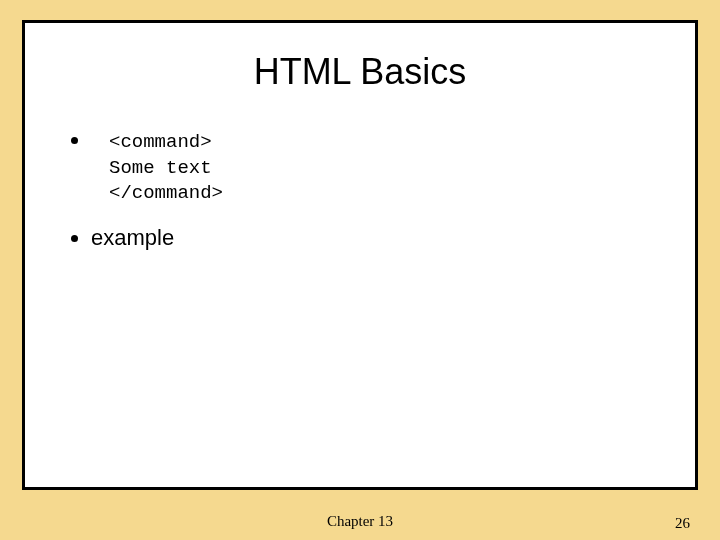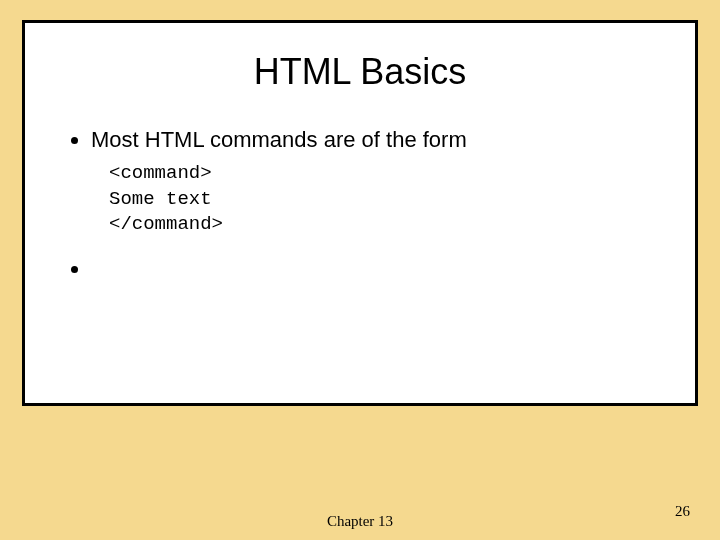--- a/index.html
+++ b/index.html
@@ -7,21 +7,21 @@
   body {
     background: #f5d98f;
     font-family: Arial, Helvetica, sans-serif;
     position: relative;
   }
   .slide {
     position: absolute;
     top: 20px;
     left: 22px;
     width: 676px;
-    height: 386px;
+    height: 470px;
     background: #ffffff;
     border: 3px solid #000000;
     padding: 28px 40px 20px 40px;
   }
   .title {
     text-align: center;
     font-size: 36px;
     font-weight: 400;
     color: #000;
     margin-bottom: 34px;
@@ -47,38 +47,38 @@
     bottom: 10px;
     left: 0;
     width: 100%;
     text-align: center;
     font-family: "Times New Roman", Times, serif;
     font-size: 15px;
     color: #000;
   }
   .footer-right {
     position: absolute;
-    bottom: 20px;
+    bottom: 8px;
     right: 30px;
     font-family: "Times New Roman", Times, serif;
     font-size: 15px;
     color: #000;
   }
 </style>
 </head>
 <body>
 
 <div class="slide">
   <h1 class="title">HTML Basics</h1>
   <ul class="bullets">
     <li>
-      <span>Most HTML commands are of the form</span>
       <div class="code-block">&lt;command&gt;
 Some text
 &lt;/command&gt;</div>
     </li>
     <li>
+      <span>example</span>
     </li>
   </ul>
 </div>
 
 <div class="footer-center">Chapter 13</div>
 <div class="footer-right">26</div>
 
 </body></html>

